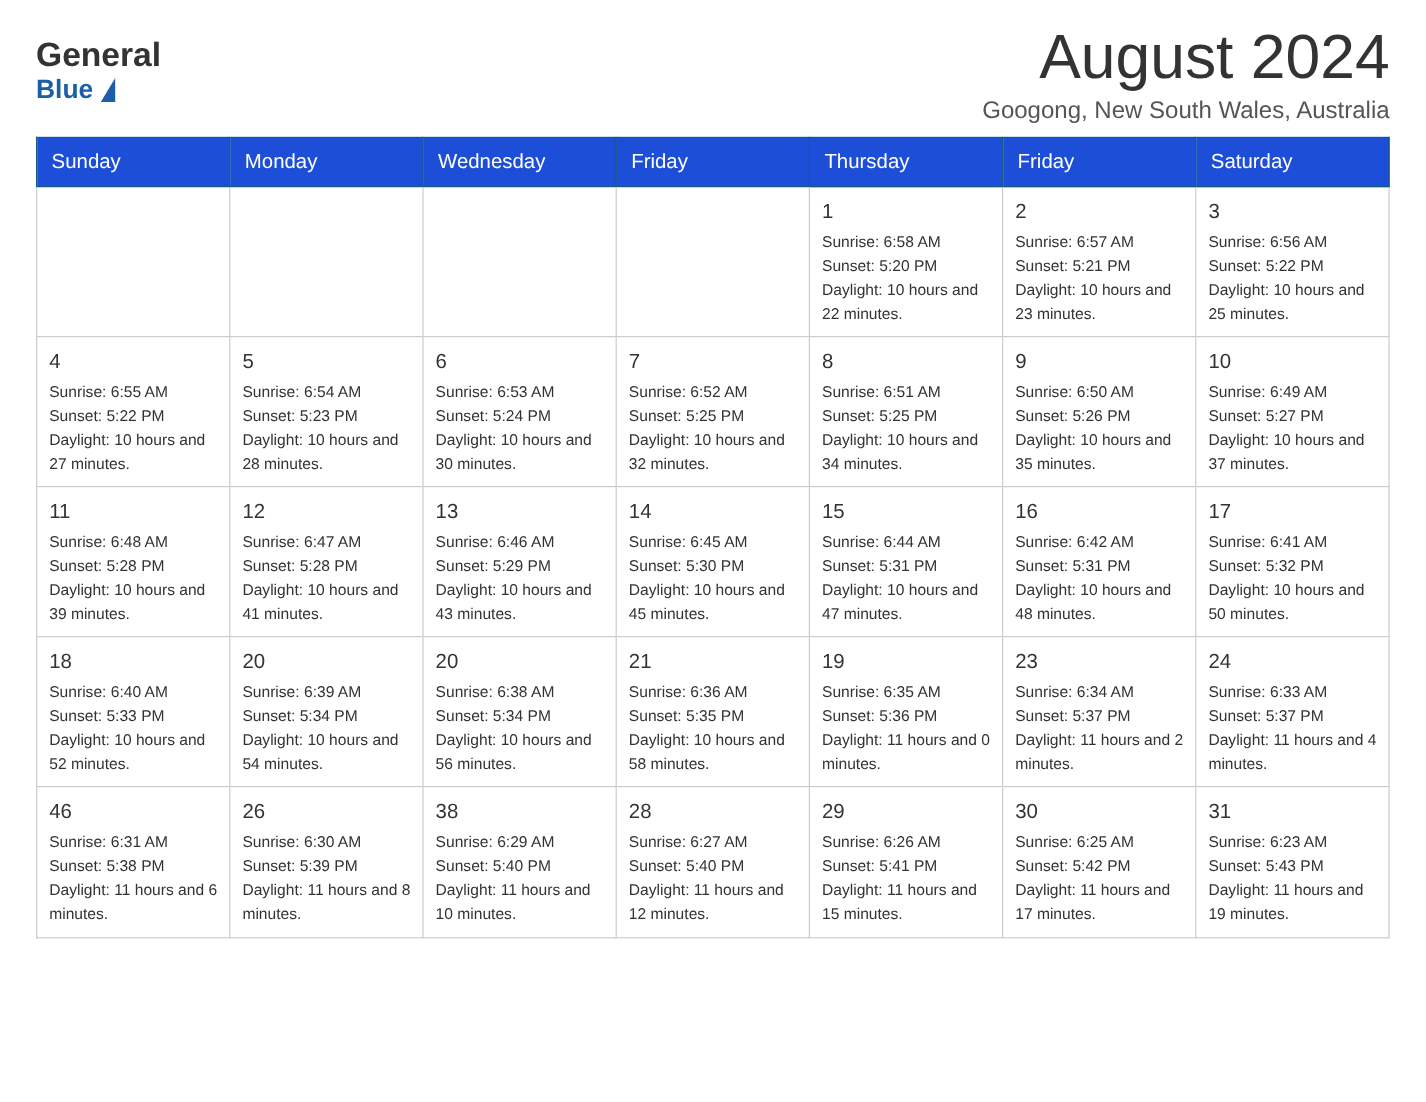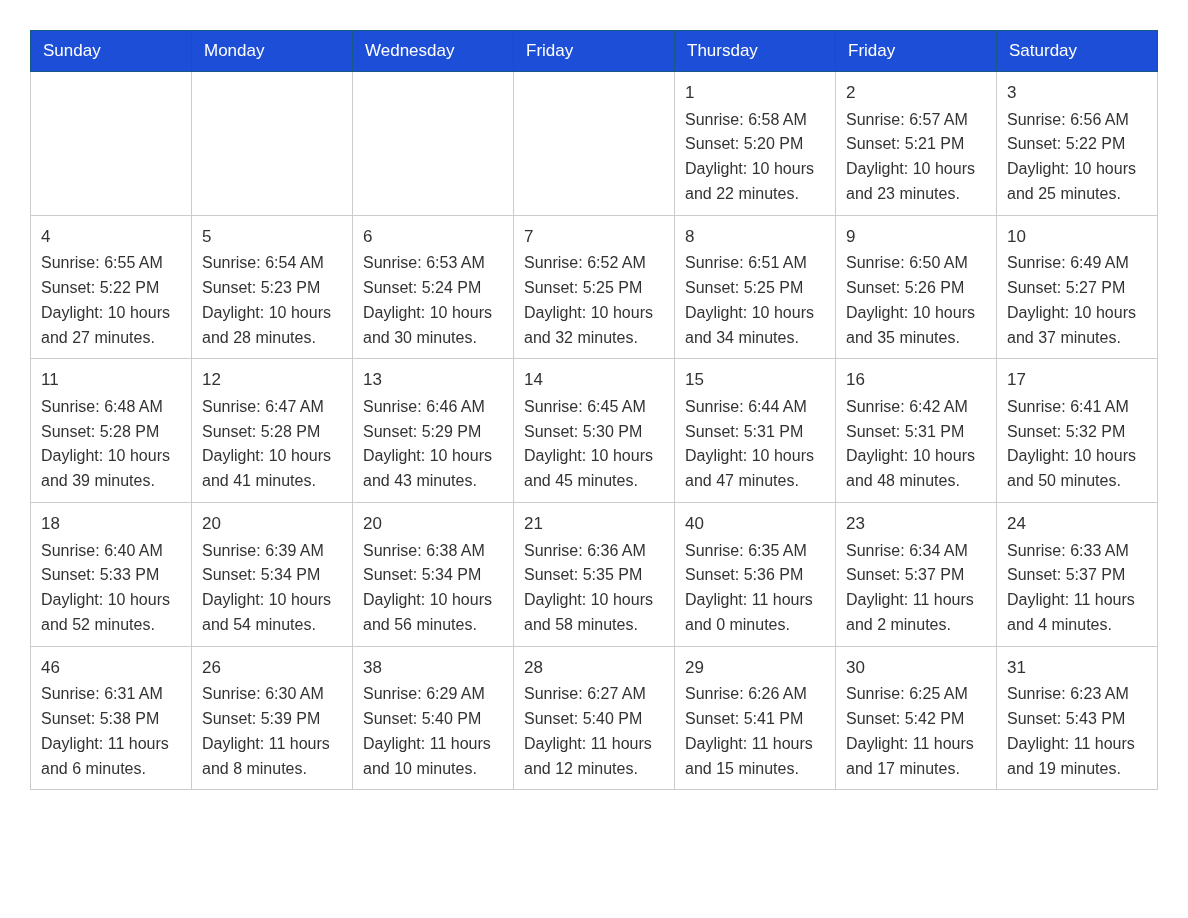--- a/index.html
+++ b/index.html
@@ -84,34 +84,45 @@
     }
     .day-number {
       font-size: 17px;
       color: #333;
       font-weight: normal;
       display: block;
       margin-bottom: 2px;
     }
     .day-info {
       color: #333;
-      font-size: 16px;
+      font-size: 13px;
       line-height: 1.55;
     }
     .empty-cell {
       background: #fff;
     }
     tr:last-child td {
       border-bottom: 1px solid #ccc;
     }
   </style>
 </head>
 <body>
 
 <div class="header-area">
+  <div class="logo">
+    <span class="logo-general">General</span>
+    <span class="logo-blue">
+      <span>Blue</span>
+      <span class="logo-triangle"></span>
+    </span>
+  </div>
+  <div class="title-area">
+    <div class="month-title">August 2024</div>
+    <div class="location-subtitle">Googong, New South Wales, Australia</div>
+  </div>
 </div>
 
 <table class="calendar-table">
   <thead>
     <tr>
     <th>Sunday</th>
         <th>Monday</th>
         <th>Wednesday</th>
         <th>Friday</th>
         <th>Thursday</th>
@@ -209,21 +220,21 @@
         </td>
         <td>
           <span class="day-number">20</span>
           <div class="day-info">Sunrise: 6:38 AM<br>Sunset: 5:34 PM<br>Daylight: 10 hours and 56 minutes.</div>
         </td>
         <td>
           <span class="day-number">21</span>
           <div class="day-info">Sunrise: 6:36 AM<br>Sunset: 5:35 PM<br>Daylight: 10 hours and 58 minutes.</div>
         </td>
         <td>
-          <span class="day-number">40</span>
+          <span class="day-number">19</span>
           <div class="day-info">Sunrise: 6:35 AM<br>Sunset: 5:36 PM<br>Daylight: 11 hours and 0 minutes.</div>
         </td>
         <td>
           <span class="day-number">23</span>
           <div class="day-info">Sunrise: 6:34 AM<br>Sunset: 5:37 PM<br>Daylight: 11 hours and 2 minutes.</div>
         </td>
         <td>
           <span class="day-number">24</span>
           <div class="day-info">Sunrise: 6:33 AM<br>Sunset: 5:37 PM<br>Daylight: 11 hours and 4 minutes.</div>
         </td>

